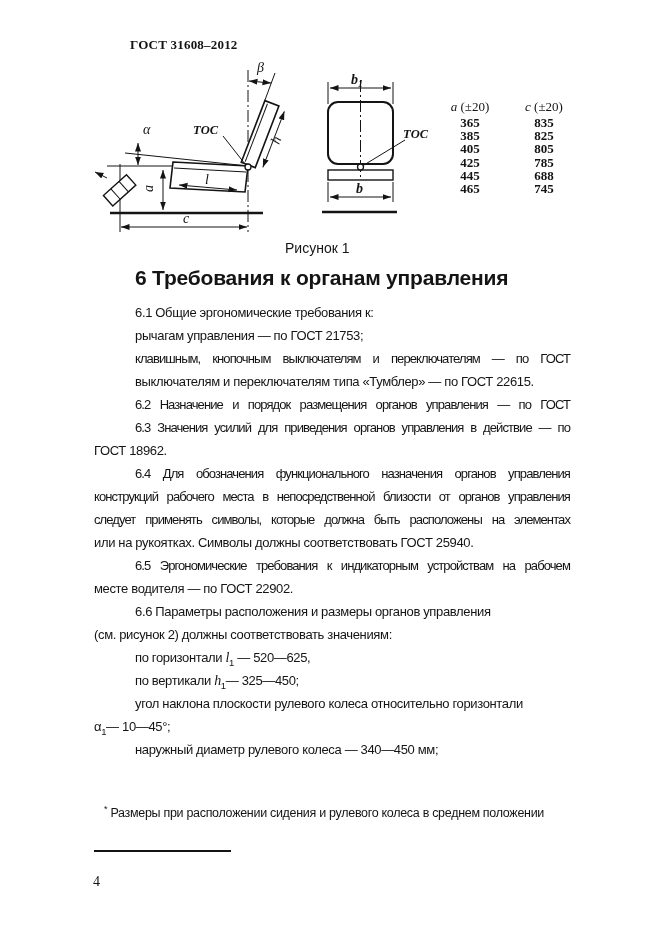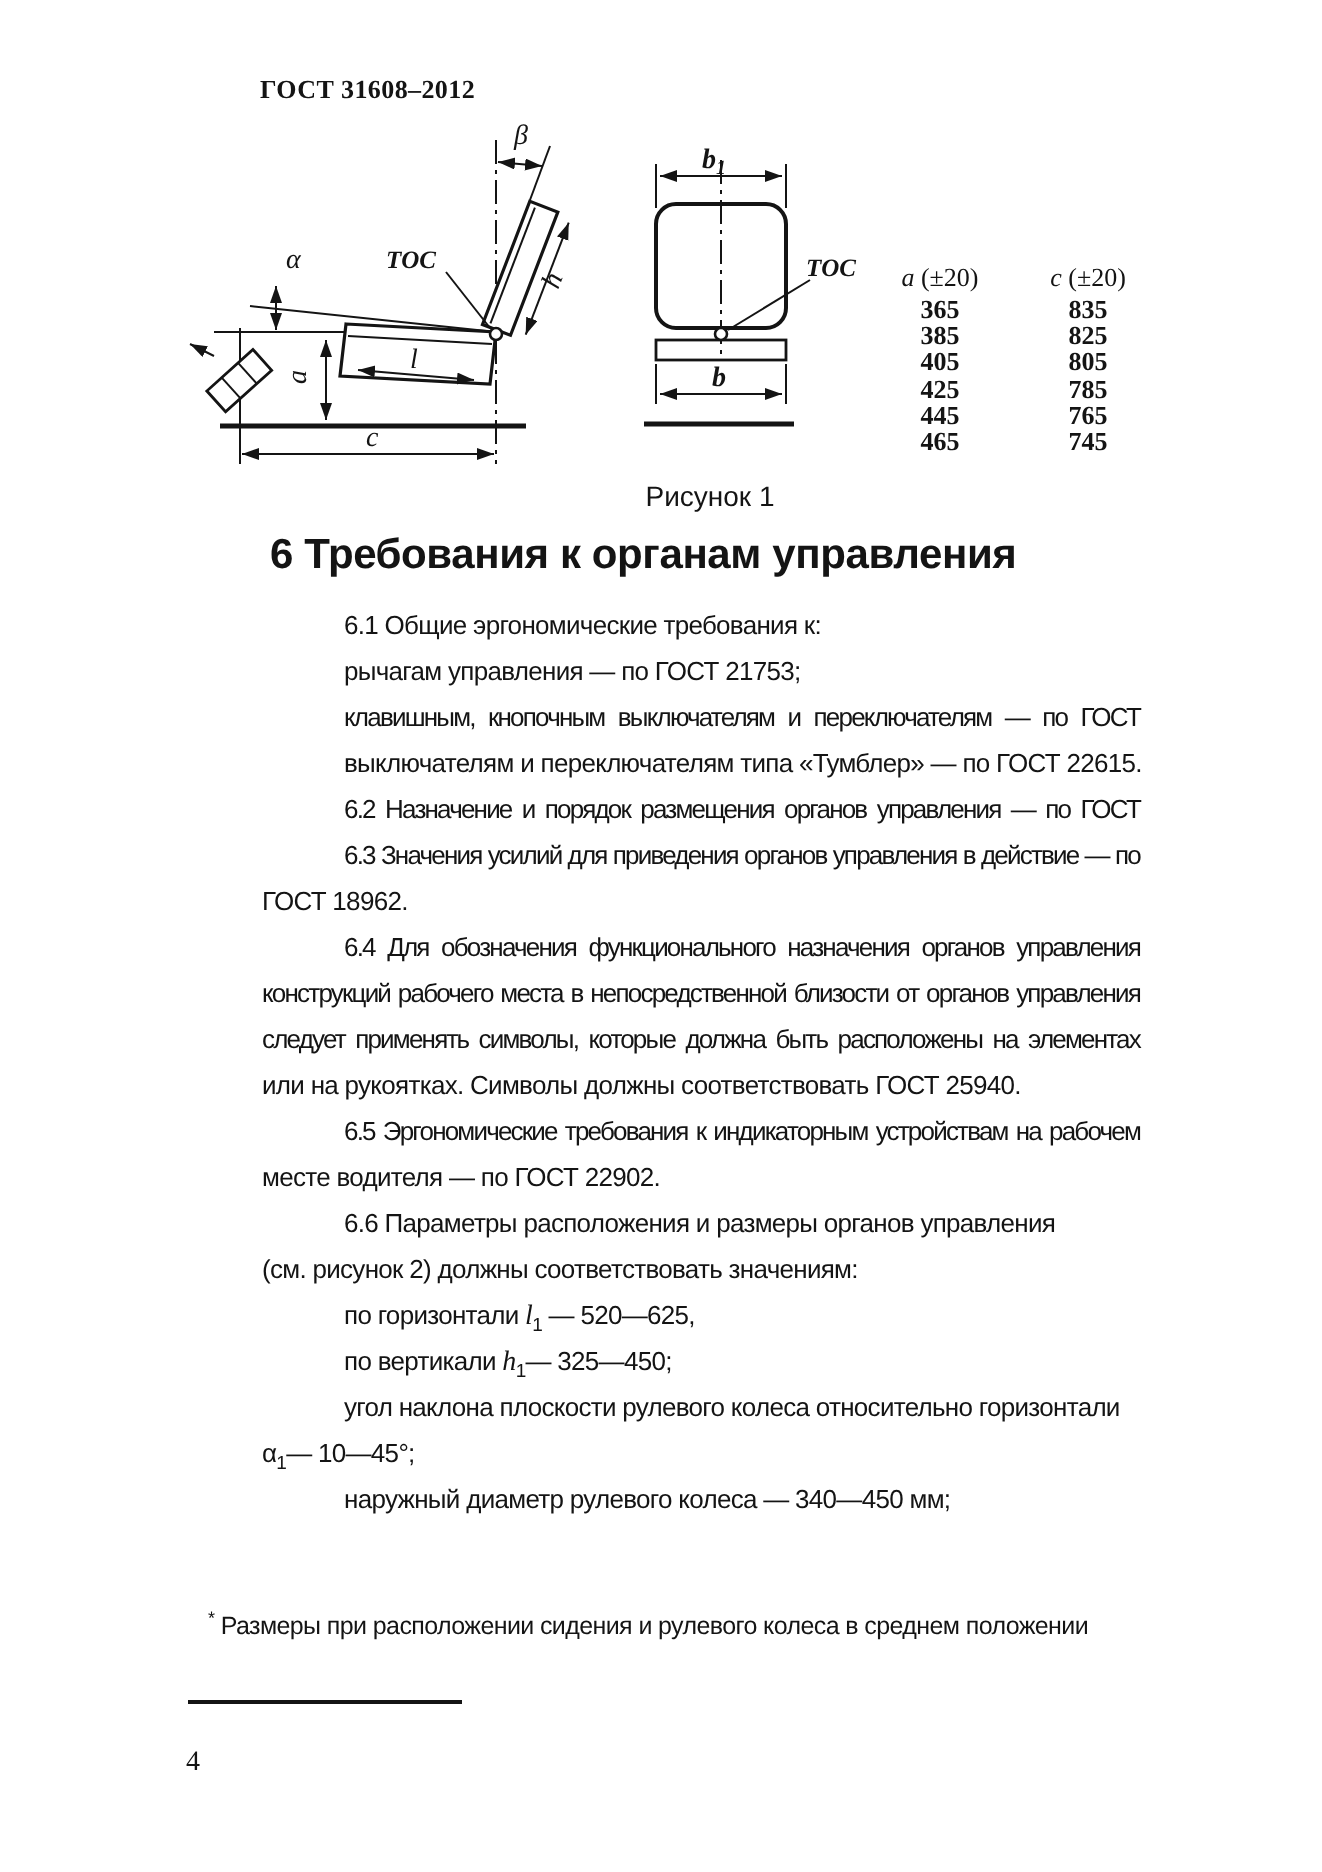--- a/index.html
+++ b/index.html
@@ -11,31 +11,31 @@
     position:absolute; left:94px; top:37px;
     font-family:"Liberation Serif", serif; font-weight:bold; font-size:13px; letter-spacing:.2px;margin-left:36px;
   }
   .figure-svg { position:absolute; left:85px; top:56px; }
   svg text {
     font-family:"Liberation Serif", serif; font-size:14px; font-style:italic; fill:#141414;
   }
   svg text.toc { font-weight:bold; font-size:12.5px; }
   svg .halo { paint-order:stroke; stroke:#ffffff; stroke-width:4px; }
   .fig-table { position:absolute; left:435px; top:99px; width:148px;
-    font-family:"Liberation Serif", serif; font-size:13px;margin-top:32px; }
+    font-family:"Liberation Serif", serif; font-size:13px; }
   .frow { display:flex; height:13.2px; line-height:13.2px; }
   .frow.fhead { height:17px; line-height:15px; }
   .fcell { text-align:center; font-weight:bold; }
   .fcell.c1 { width:70px; } .fcell.c2 { width:78px; }
   .fhead .fcell { font-weight:normal; }
   .tcell-var { font-style:italic; }
-  .fig-caption { position:absolute; left:285px; top:240px; width:140px; text-align:center; font-size:14px; }
+  .fig-caption { position:absolute; left:285px; top:240px; width:140px; text-align:left; font-size:14px; }
   .sec-heading { position:absolute; left:135px; top:266px; font-size:21px; font-weight:bold; letter-spacing:-.2px; }
   .body-text { position:absolute; left:94px; top:301px; width:476px; font-size:13px; letter-spacing:-.35px; }
-  .line { height:23px; line-height:23px; white-space:nowrap;margin-left:37px; }
+  .line { height:23px; line-height:23px; white-space:nowrap; }
   .line.ind { padding-left:41px; }
   .line.just { white-space:normal; text-align:justify; text-align-last:justify; letter-spacing:-.9px; }
   .line sup { font-size:9px; }
   .line sub { font-size:9.5px; }
   .mvar { font-family:"Liberation Serif", serif; font-style:italic; font-size:14px; }
   .footnote-rule { position:absolute; left:94px; top:850px; width:137px; border-top:2px solid #141414; }
   .footnote { position:absolute; left:104px; top:804px; font-size:12.5px; letter-spacing:-.3px; white-space:nowrap; }
   .footnote sup { font-size:9px; }
   .page-num { position:absolute; left:93px; top:874px; font-family:"Liberation Serif", serif; font-size:14px; }
 </style>
@@ -126,21 +126,21 @@
   <div class="frow">
       <div class="fcell c1">405</div>
       <div class="fcell c2">805</div>
     </div>
   <div class="frow">
       <div class="fcell c1">425</div>
       <div class="fcell c2">785</div>
     </div>
   <div class="frow">
       <div class="fcell c1">445</div>
-      <div class="fcell c2">765</div>
+      <div class="fcell c2">688</div>
     </div>
   <div class="frow">
       <div class="fcell c1">465</div>
       <div class="fcell c2">745</div>
     </div>
 </div>
 
 <div class="fig-caption">Рисунок 1</div>
 
 <div class="sec-heading">6 Требования к органам управления</div>

